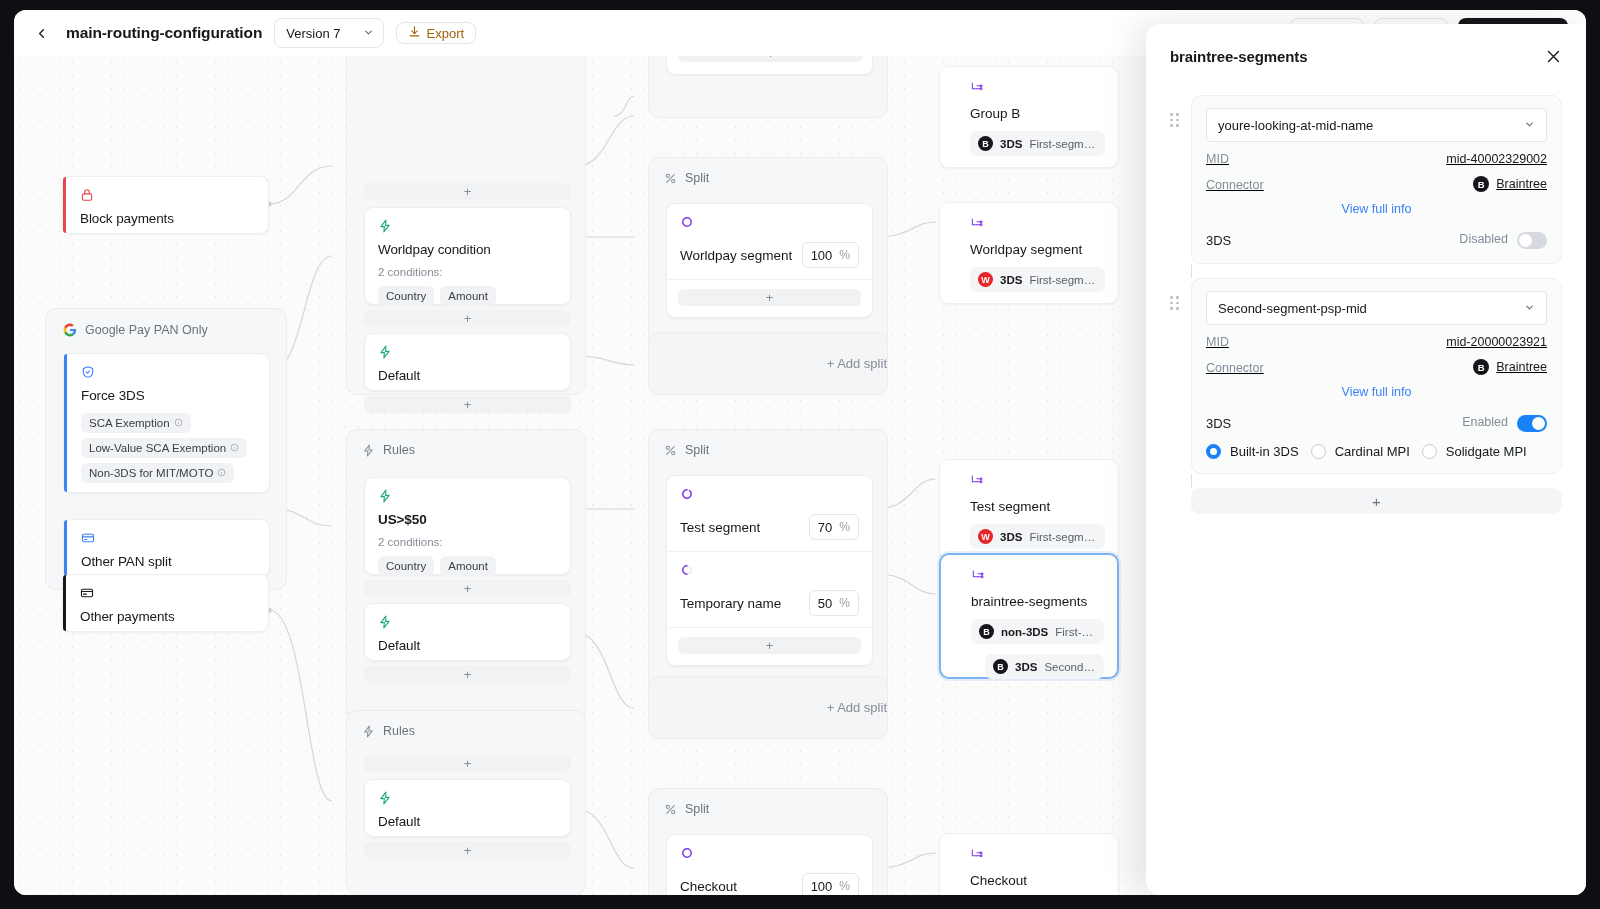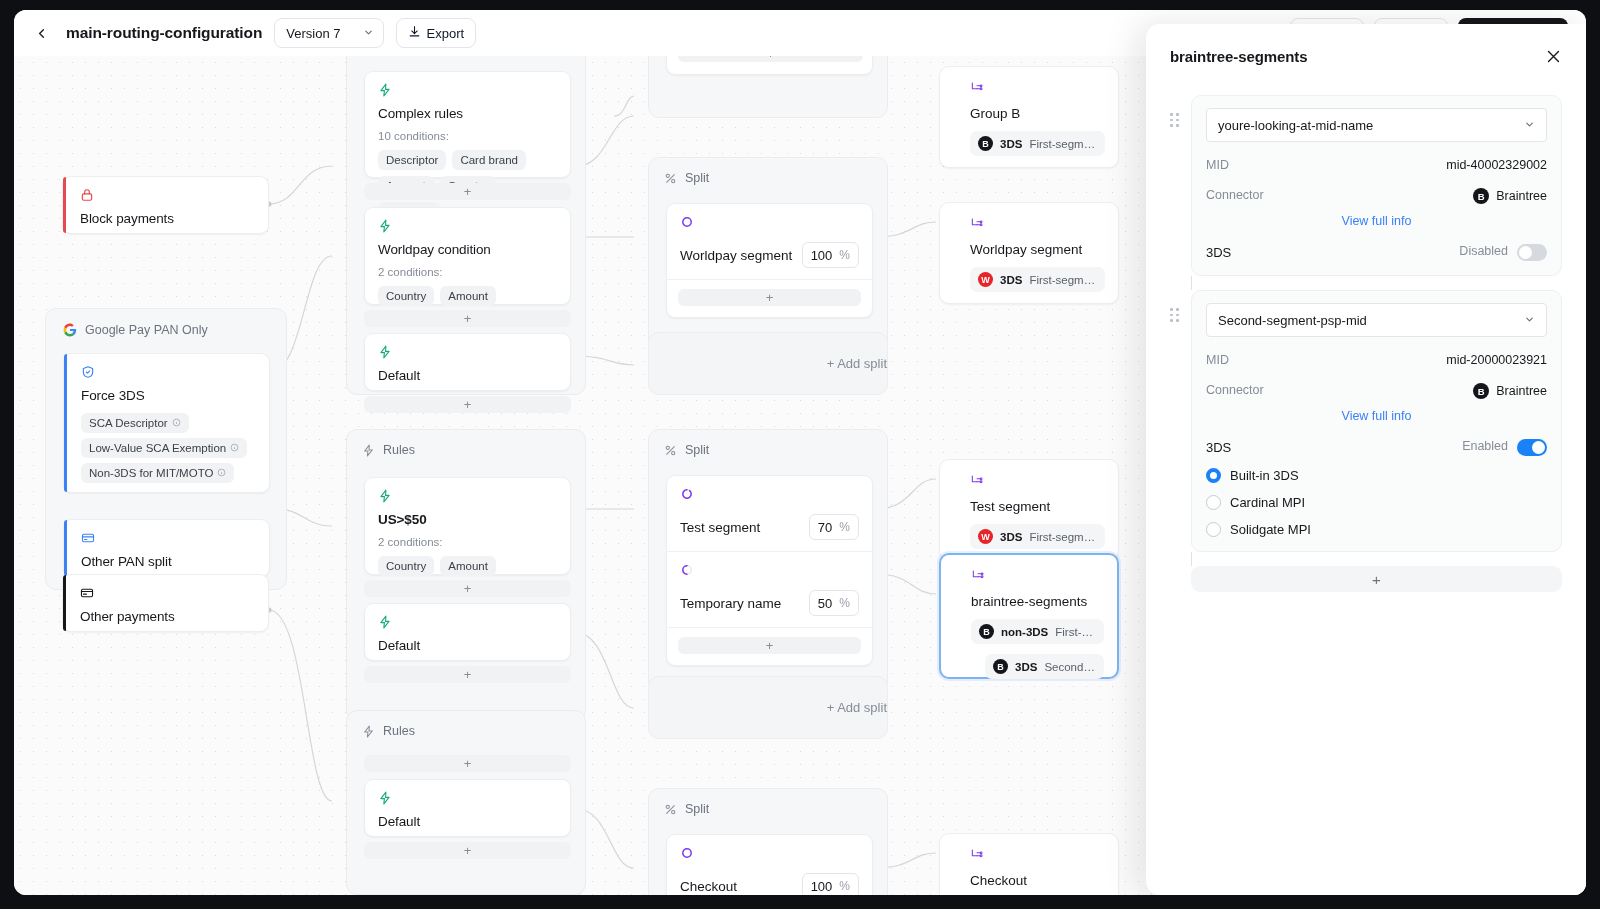--- a/index.html
+++ b/index.html
@@ -42,22 +42,22 @@
     display: flex; align-items: center; gap: 22px;
     border: 1px solid #e3e5e8; border-radius: 8px;
     height: 30px; padding: 0 9px 0 11px;
     font-size: 13px; color: #16181c; background: #fff;
     cursor: pointer;
   }
   .version-select .chev { color: #6c727f; font-size: 10px; }
   .export-btn {
     display: flex; align-items: center; gap: 6px;
     border: 1px solid #e3e5e8; border-radius: 8px;
-    height: 30px; padding: 0 11px;
-    font-size: 13px; color: #0f172a; background: #fff;
+    height: 22px; padding: 0 11px;
+    font-size: 13px; color: #a16207; background: #fff;
     cursor: pointer;
   }
   .topbar-right {
     margin-left: auto; display: flex; align-items: center; gap: 10px;
     padding-right: 4px;
   }
   .ghost-btn {
     height: 30px; min-width: 74px; border-radius: 8px;
     border: 1px solid #e3e5e8; background: #fff;
   }
@@ -210,22 +210,23 @@
     border-radius: 10px; padding: 12px 14px 14px 14px;
   }
   .mid-select {
     display: flex; align-items: center; justify-content: space-between;
     height: 34px; padding: 0 11px;
     background: #fff; border: 1px solid #e3e5e8; border-radius: 4px;
     font-size: 13px; color: #16181c; cursor: pointer;
   }
   .mid-select .chev { color: #6c727f; font-size: 10px; }
   .kv {
-    display: flex; align-items: flex-start; justify-content: space-between;
-    margin-top: 16px;
+    display: flex; align-items: flex-end; justify-content: space-between;
+    margin-top: 10px;
+    text-decoration: underline;
   }
   .kv-k { font-size: 12.5px; color: #868c98; }
   .kv-v { font-size: 12.5px; color: #16181c; font-weight: 500; }
   .conn-v { display: flex; align-items: center; gap: 7px; }
   .conn-dot {
     width: 16px; height: 16px; border-radius: 50%;
     background: #14161a; color: #fff; font-size: 9.5px; font-weight: 700;
     display: flex; align-items: center; justify-content: center;
   }
   .view-info {
@@ -243,21 +244,21 @@
     width: 30px; height: 17px; border-radius: 10px;
     background: #d6d9de; position: relative; cursor: pointer;
   }
   .toggle.on { background: #1a82f7; }
   .toggle i {
     position: absolute; top: 2px; left: 2px;
     width: 13px; height: 13px; border-radius: 50%; background: #fff;
     display: block;
   }
   .toggle.on i { left: 15px; }
-  .radio-list { margin-top: 12px; display: flex; flex-direction: column; gap: 12px; }
+  .radio-list { margin-top: 12px; display: flex; flex-direction: row; gap: 12px; }
   .radio-item { display: flex; align-items: center; gap: 9px; cursor: pointer; }
   .radio {
     width: 15px; height: 15px; border-radius: 50%;
     border: 1.6px solid #c7cbd2; background: #fff; flex: 0 0 auto;
     position: relative;
   }
   .radio.checked { border-color: #1a82f7; border-width: 4.5px; }
   .radio-label { font-size: 13px; color: #16181c; }
   .panel-connector {
     width: 1px; height: 14px; background: #dfe1e5; margin: 0 auto;
@@ -392,21 +393,21 @@
         <div class="card-left-accent" style="background:#3b82f6;"></div>
         <div class="card-icon" style="margin-left:4px;">
           <svg width="14" height="14" viewBox="0 0 24 24" fill="none" stroke="#3b82f6" stroke-width="1.9" stroke-linecap="round" stroke-linejoin="round">
               <path d="M12 3l8 3v6c0 5-3.5 8.2-8 9-4.5-.8-8-4-8-9V6z"></path>
               <polyline points="9 12 11.2 14 15 10"></polyline>
             </svg>
         </div>
         <div class="card-title" style="margin-left:4px;">Force 3DS</div>
         <div class="chips" style="margin-left:4px; flex-direction:column; align-items:flex-start; gap:5px; margin-top:10px;">
           <span class="chip">
-            <span>SCA Descriptor</span>
+            <span>SCA Exemption</span>
             <span>
               <svg width="9" height="9" viewBox="0 0 24 24" fill="none" stroke="#9aa0ab" stroke-width="2">
                   <circle cx="12" cy="12" r="9"></circle>
                   <path d="M12 11v5M12 7.6v.3"></path>
                 </svg>
             </span>
           </span>
           <span class="chip">
             <span>Low-Value SCA Exemption</span>
             <span>
@@ -448,37 +449,20 @@
             <rect x="2.5" y="5.5" width="19" height="13" rx="2.5"></rect>
             <path d="M2.5 9.5h19"></path>
             <path d="M6 14h5"></path>
           </svg>
       </div>
       <div class="card-title" style="margin-left:4px;">Other payments</div>
     </div>
 
     <div class="node group" style="left:332px; top:-46px; width:240px; height:385px;">
 
-      <div class="card" style="position:absolute; left:17px; top:60px; width:207px; height:107px; padding:11px 13px;">
-        <div class="card-icon">
-          <svg width="14" height="14" viewBox="0 0 24 24" fill="none" stroke="#16a97e" stroke-width="1.9" stroke-linecap="round" stroke-linejoin="round">
-              <path d="M13.5 2 5 13h6l-1 9 9-11h-6z"></path>
-            </svg>
-        </div>
-        <div class="card-title">Complex rules</div>
-        <div class="cond-label">10 conditions:</div>
-        <div class="chips">
-          <span class="chip">Descriptor</span>
-          <span class="chip">Card brand</span>
-          <span class="chip">Amount</span>
-          <span class="chip">Country</span>
-          <span class="chip">Currency</span>
-          <span class="chip plain">+5 more</span>
-        </div>
-      </div>
       <div class="add-strip" style="position:absolute; left:17px; top:172px; width:207px;">+</div>
 
       <div class="card" style="position:absolute; left:17px; top:196px; width:207px; height:98px; padding:11px 13px;">
         <div class="card-icon">
           <svg width="14" height="14" viewBox="0 0 24 24" fill="none" stroke="#16a97e" stroke-width="1.9" stroke-linecap="round" stroke-linejoin="round">
               <path d="M13.5 2 5 13h6l-1 9 9-11h-6z"></path>
             </svg>
         </div>
         <div class="card-title">Worldpay condition</div>
         <div class="cond-label">2 conditions:</div>

